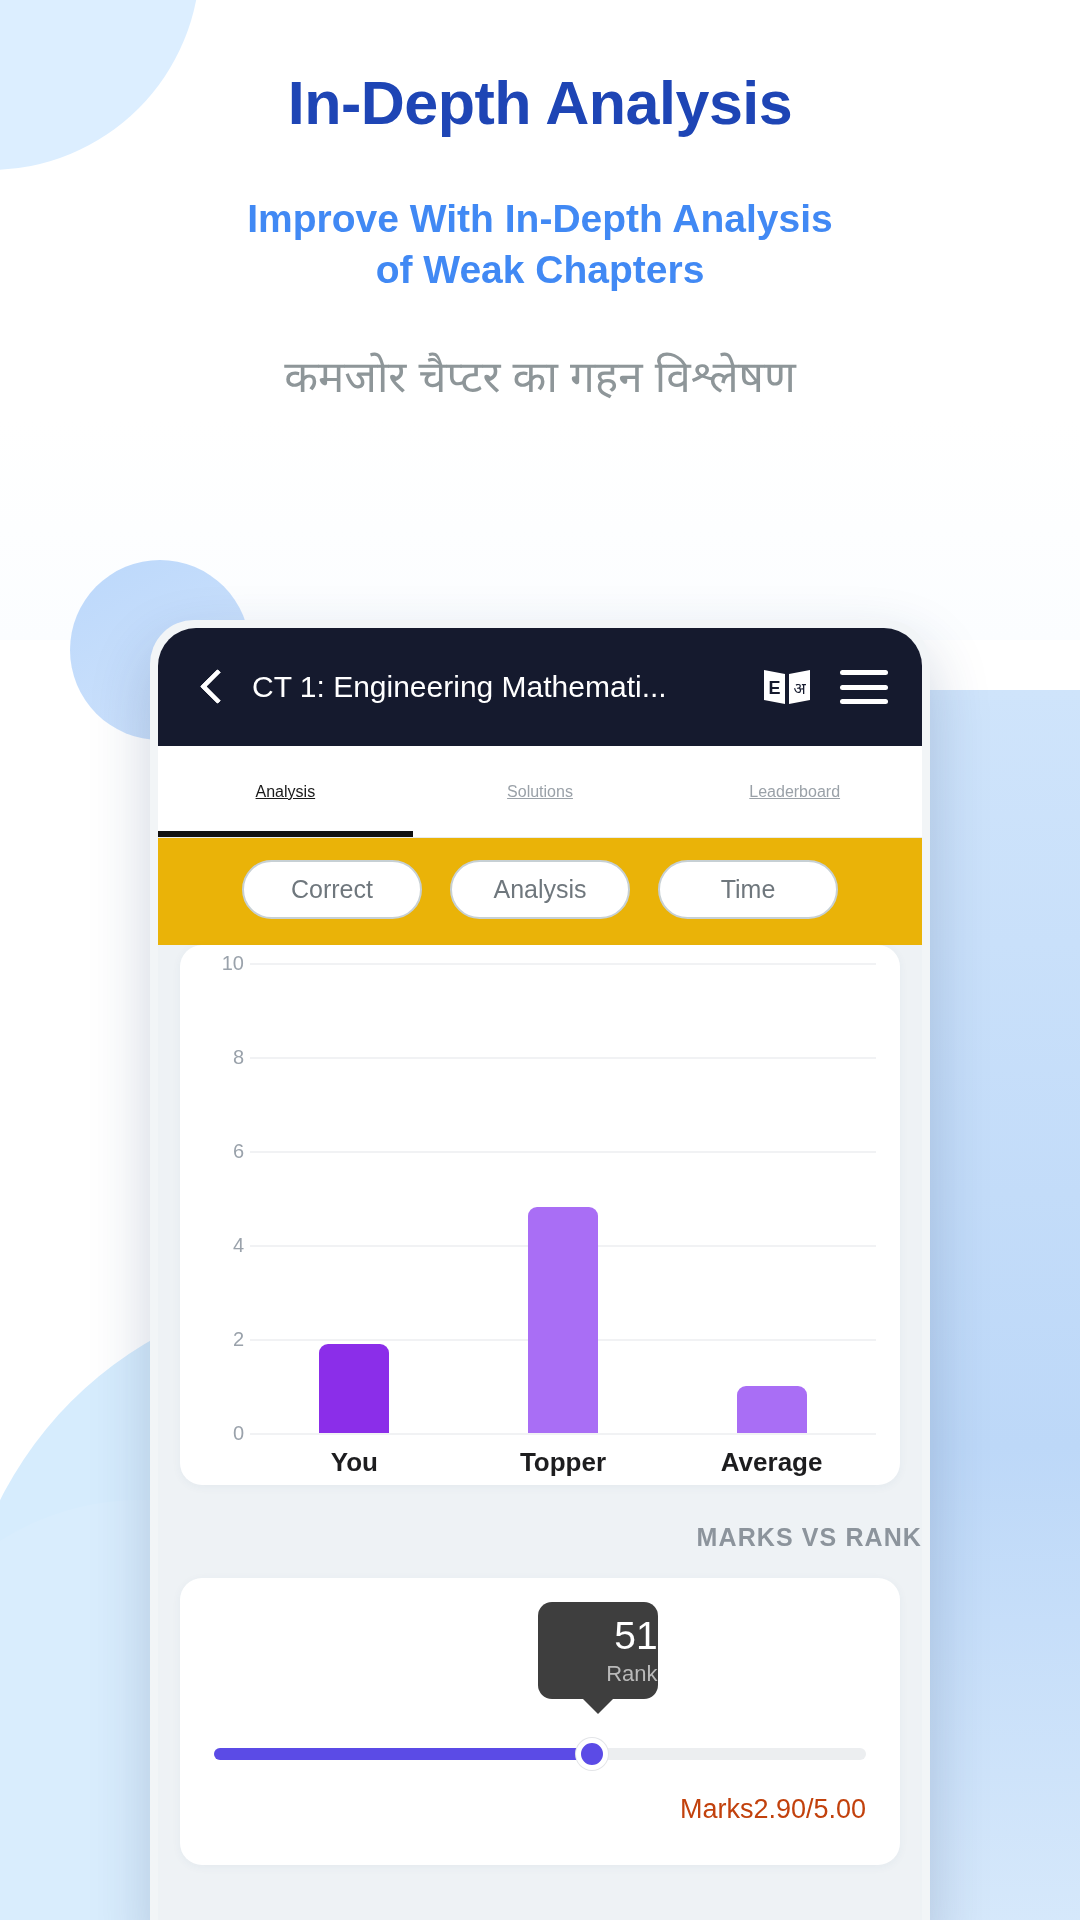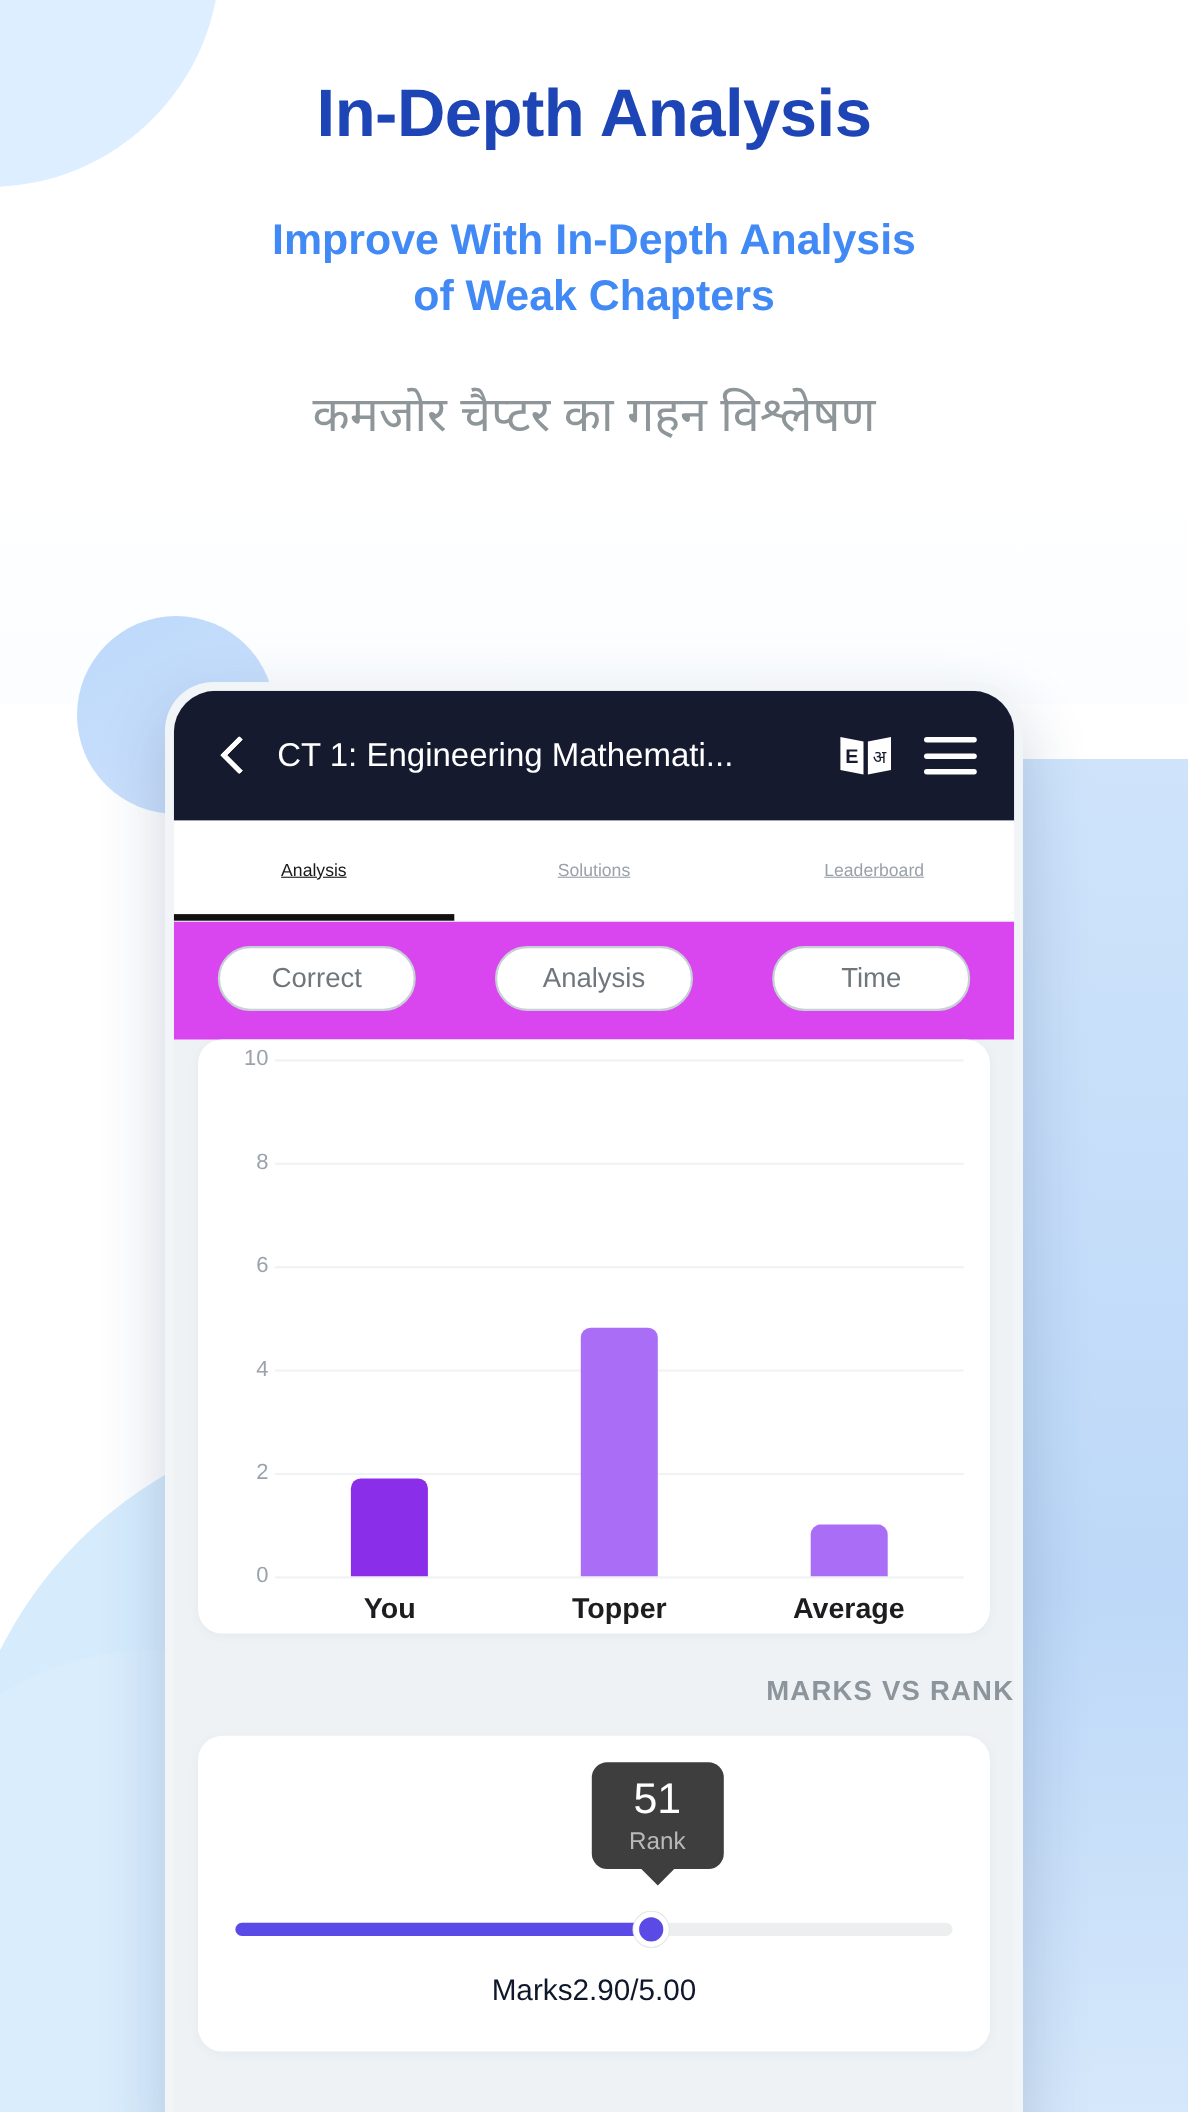--- a/index.html
+++ b/index.html
@@ -119,22 +119,22 @@
     flex:1 1 0; display:flex; align-items:center; justify-content:center;
     font-size:16px; color:#9aa1a8; position:relative; cursor:pointer;text-decoration:underline;
   }
   .tab.active { color:#1a1a1a; font-weight:normal; }
   .tab.active::after {
     content:""; position:absolute; left:0; right:0; bottom:0; height:6px; background:#111;
   }
 
   
   .chip-row {
-    background:#d946ef; display:flex; gap:28px; padding:22px 40px 26px 40px;
-    justify-content:space-between;
+    background:#eab308; display:flex; gap:28px; padding:22px 40px 26px 40px;
+    justify-content:center;
   }
   .chip {
     border:2px solid #c7d0d4; border-radius:40px;
     padding:13px 0; width:180px; text-align:center;
     font-size:25px; color:#6f777d; background:#fff; cursor:pointer;
   }
 
   
   .chart-card {
     background:#ffffff; margin:0 22px; border-radius:22px;
@@ -192,22 +192,22 @@
   .slider-fill {
     position:absolute; left:0; top:10px; height:12px;
     background:#5b4be6; border-radius:6px;
   }
   .slider-thumb {
     position:absolute; top:0; width:32px; height:32px; border-radius:50%;
     background:#5b4be6; border:5px solid #ffffff;
     box-shadow:0 0 0 1px #e3e5e8; transform:translateX(-50%); cursor:pointer;
   }
   .slider-legend {
-    display:flex; justify-content:center; margin-top:26px;
-    font-size:27px; color:#0f172a;
+    display:flex; justify-content:flex-end; margin-top:26px;
+    font-size:27px; color:#c2410c;
   }
 </style>
 </head>
 <body>
 
 <div id="bg">
   <div class="deco-right"></div>
   <div class="deco-bottomband"></div>
   <div class="deco-bottomleft"></div>
   <div class="deco-white-mask"></div>
@@ -288,21 +288,21 @@
         <div class="x-labels" id="x-labels">
             <div class="x-label">You</div>
             <div class="x-label">Topper</div>
             <div class="x-label">Average</div>
           </div>
       </div>
 
       <div class="section-label">MARKS VS RANK</div>
 
       <div class="rank-card">
-        <div class="tooltip" id="rank-tooltip" style="left: 58%;">
+        <div class="tooltip" id="rank-tooltip" style="left: 58%; text-align: right;">
           <div class="tooltip-value">51</div>
           <div class="tooltip-label">Rank</div>
         </div>
         <div class="slider">
           <div class="slider-track"></div>
           <div class="slider-fill" id="slider-fill" style="width: 58%; background: rgb(91, 75, 230);"></div>
           <div class="slider-thumb" id="slider-thumb" style="left: 58%; background: rgb(91, 75, 230);"></div>
         </div>
         <div class="slider-legend">
           <span>Marks</span>

